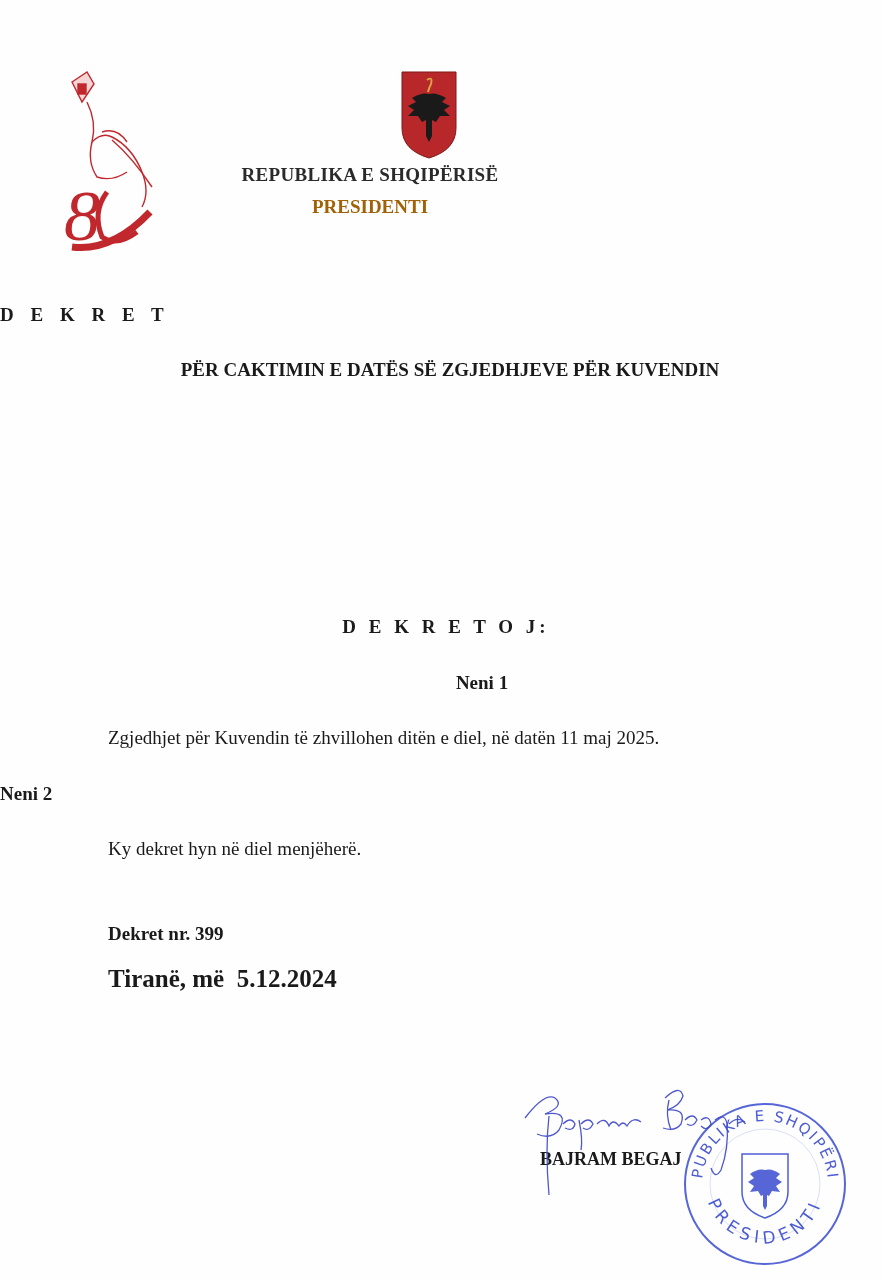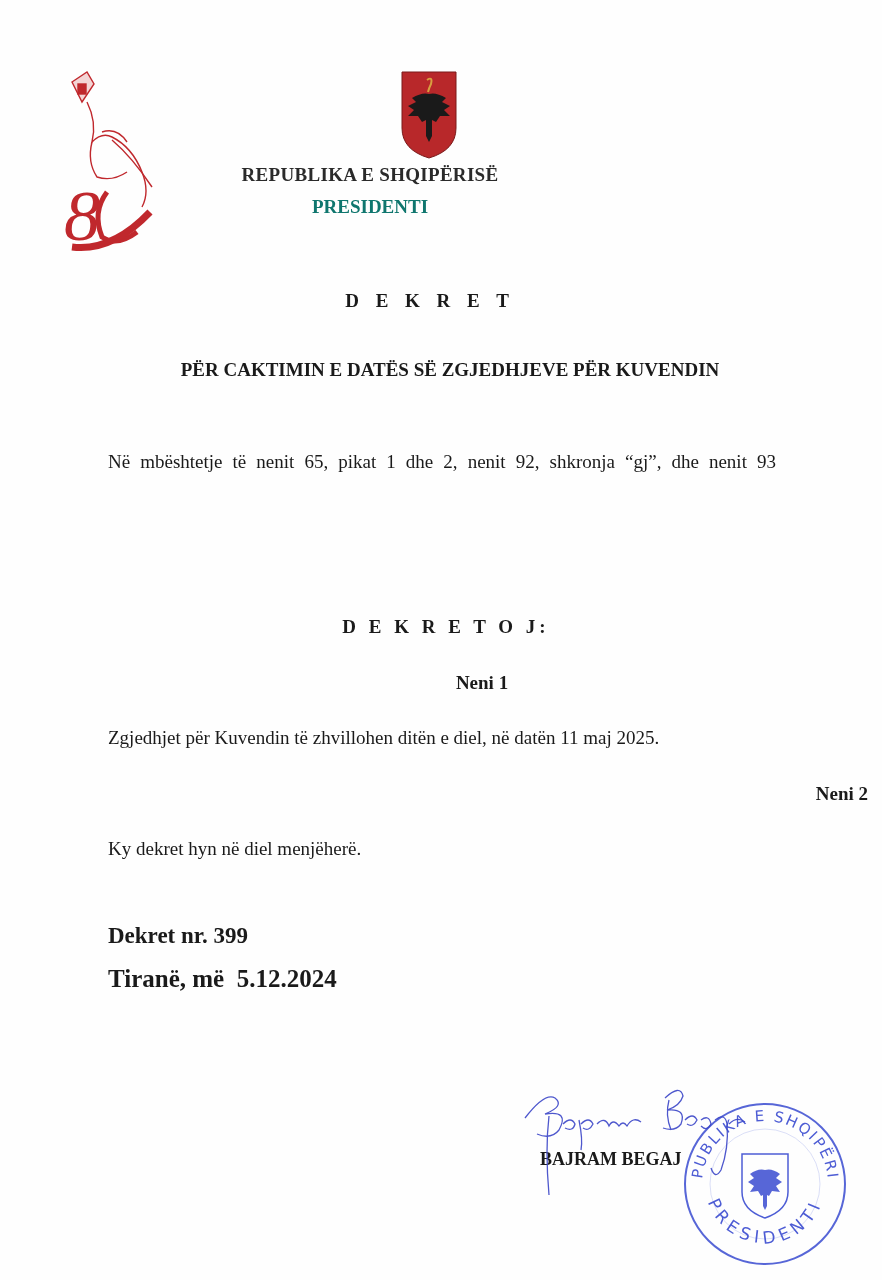--- a/index.html
+++ b/index.html
@@ -7,32 +7,32 @@
       width: 882px; height: 1280px; position: relative; overflow: hidden;
       background: #ffffff;
       font-family: "Liberation Serif", "DejaVu Serif", serif;
       color: #1a1a1a;
     }
     .page { position: absolute; left: 0; top: 0; width: 882px; height: 1280px; background: #fefefe; }
     .abs { position: absolute; }
     .logo80 { left: 42px; top: 62px; width: 120px; height: 195px; }
     .coa { left: 400px; top: 70px; width: 58px; height: 90px; }
     .republika { left: 0; width: 740px; top: 164px; font-size: 19px; letter-spacing: 0.3px; color: #2a2a2a; text-align: center; font-weight: bold; font-family: "Liberation Serif", serif; }
-    .presidenti { left: 0; width: 740px; top: 196px; font-size: 19px; color: #0f766e; text-align: center; font-weight: bold; }
-    .h-dekret { left: 0; width: 860px; top: 290px; font-size: 19px; font-weight: bold; letter-spacing: 6px; text-align: center; }
+    .presidenti { left: 0; width: 740px; top: 196px; font-size: 19px; color: #a16207; text-align: center; font-weight: bold; }
+    .h-dekret { left: 0; width: 860px; top: 304px; font-size: 19px; font-weight: bold; letter-spacing: 6px; }
     .h-title { left: 0; width: 900px; top: 359px; font-size: 19px; font-weight: bold; text-align: center; }
     .para { left: 108px; width: 668px; top: 448px; font-size: 19px; line-height: 28px; text-align: justify; }
     .para span { display: block; text-align: justify; text-align-last: justify; }
     .para span.last { text-align-last: left; }
     .h-dekretoj { left: 0; width: 868px; top: 616px; font-size: 19px; font-weight: bold; letter-spacing: 4px; text-align: center; margin-left: 12px; }
     .neni1 { left: 0; width: 868px; top: 672px; font-size: 19px; font-weight: bold; text-align: center; padding-left: 48px; }
     .neni1-text { left: 108px; top: 727px; font-size: 19px; }
-    .neni2 { left: 0; width: 868px; top: 783px; font-size: 19px; font-weight: bold; text-align: right; }
+    .neni2 { left: 0; width: 868px; top: 783px; font-size: 19px; font-weight: bold; text-align: left; }
     .neni2-text { left: 108px; top: 838px; font-size: 19px; }
-    .dekret-nr { left: 108px; top: 923px; font-size: 23px; font-weight: bold; }
+    .dekret-nr { left: 108px; top: 923px; font-size: 19px; font-weight: bold; }
     .tirane { left: 108px; top: 965px; font-size: 25px; font-weight: bold; white-space: pre; }
     .pres-title { left: 479px; top: 1062px; font-size: 19px; font-weight: bold; }
     .pres-name { left: 540px; top: 1149px; font-size: 18px; font-weight: bold; }
     .stamp { left: 680px; top: 1092px; width: 170px; height: 175px; }
     .signature { left: 515px; top: 1080px; width: 235px; height: 120px; }
   </style>
 </head>
 <body>
 
 <div class="page">
@@ -57,21 +57,20 @@
     <path d="M29 24 Q22 22 12 28 L16 32 L8 36 L14 40 L8 46 L18 46 L22 52 L26 50 L26 66 L29 72 L32 66 L32 50 L36 52 L40 46 L50 46 L44 40 L50 36 L42 32 L46 28 Q36 22 29 24 Z" fill="#1a1a1a"></path>
   </svg>
 
   <div class="abs republika">REPUBLIKA E SHQIPËRISË</div>
   <div class="abs presidenti">PRESIDENTI</div>
 
   <div class="abs h-dekret">D E K R E T</div>
   <div class="abs h-title">PËR CAKTIMIN E DATËS SË ZGJEDHJEVE PËR KUVENDIN</div>
 
   <div class="abs para">
-    <span>Në mbështetje të nenit 65, pikat 1 dhe 2, nenit 92, shkronja “gj”, dhe nenit 93</span>
   </div>
 
   <div class="abs h-dekretoj">D E K R E T O J:</div>
 
   <div class="abs neni1">Neni 1</div>
   <div class="abs neni1-text">Zgjedhjet për Kuvendin të zhvillohen ditën e diel, në datën 11 maj 2025.</div>
 
   <div class="abs neni2">Neni 2</div>
   <div class="abs neni2-text">Ky dekret hyn në diel menjëherë.</div>
 

